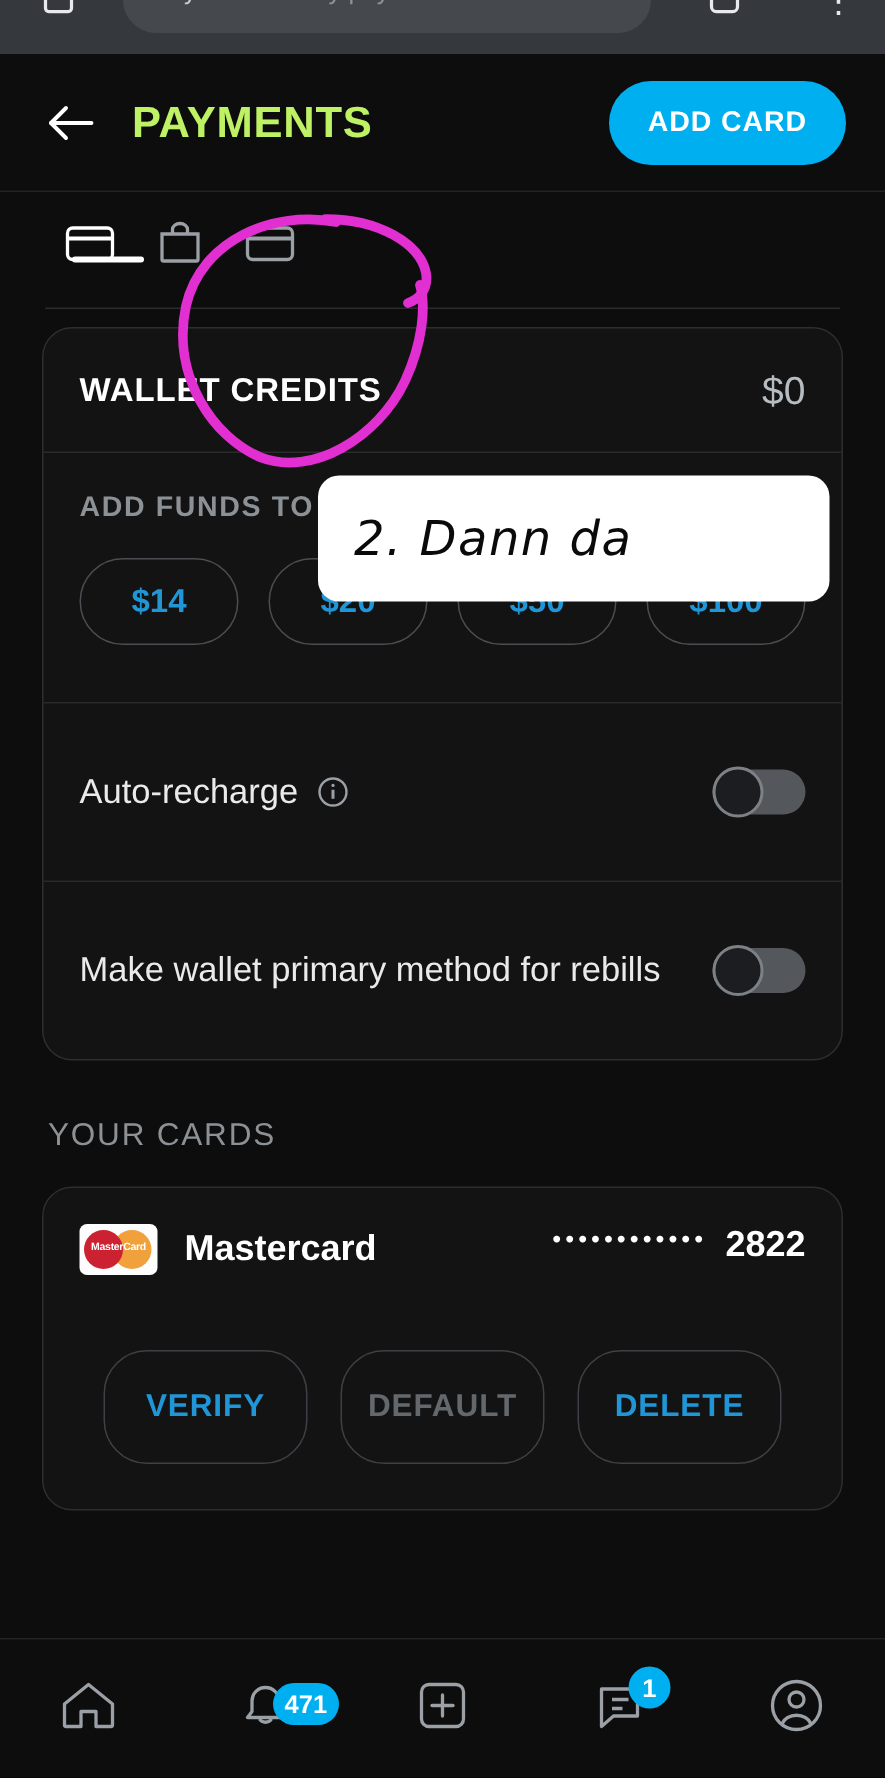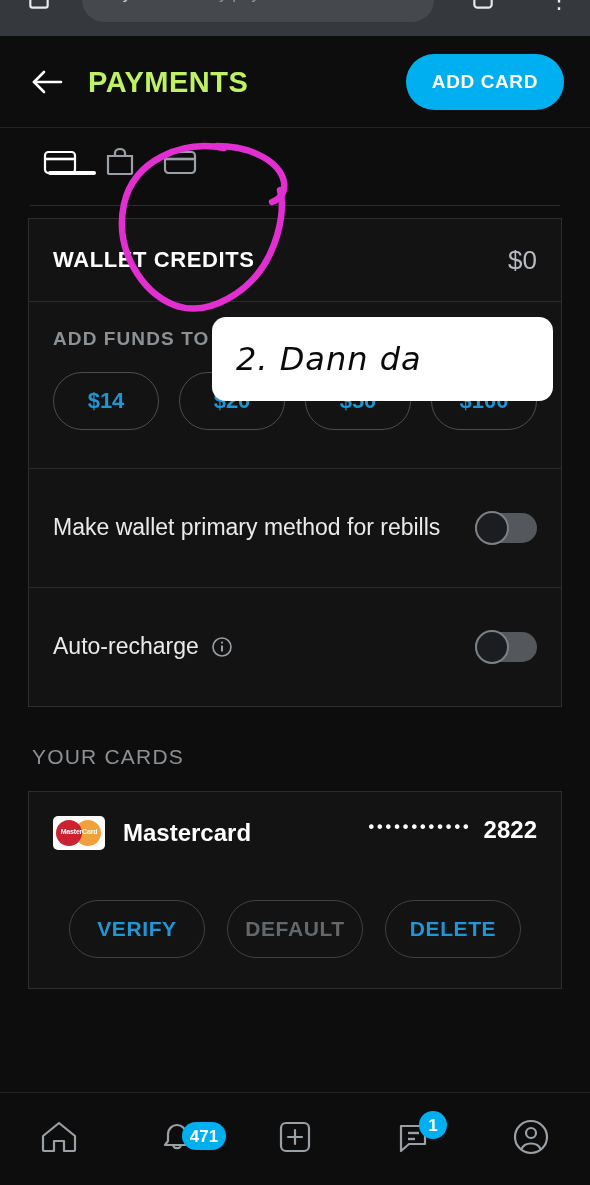--- a/index.html
+++ b/index.html
@@ -129,21 +129,21 @@
 
   
   .content {
     flex: 1 1 auto;
     position: relative;
     padding: 0 28px;
     box-sizing: border-box;
   }
   .panel {
     border: 1px solid #2e2e2e;
-    border-radius: 0;
+    border-radius: 20px;
     background: #131313;
   }
   .panel-row {
     padding: 0 24px;
   }
   .panel-row + .panel-row { border-top: 1px solid #2a2a2a; }
 
   .wallet-head {
     height: 82px;
     display: flex; align-items: center; justify-content: space-between;
@@ -255,21 +255,21 @@
   .blue-rule {
     position: absolute; left: 22px; right: 22px; bottom: 0;
     height: 3px; background: #1e7fc2;
   }
   .card-actions {
     display: flex; gap: 22px; justify-content: center;
     padding: 28px 40px 30px 40px;
   }
   .action-btn {
     flex: 1 1 0;
-    height: 58px;
+    height: 76px;
     border: 1px solid #3d4146;
     border-radius: 29px;
     display: flex; align-items: center; justify-content: center;
     font-size: 21px; font-weight: 700; letter-spacing: 0.6px;
     background: transparent;
     cursor: pointer;
     font-family: "Liberation Sans", sans-serif;
   }
   .action-blue { color: #2196d6; }
   .action-muted { color: #63686d; }
@@ -399,36 +399,36 @@
       <div class="panel-row addfunds-row">
         <div class="addfunds-label">ADD FUNDS TO</div>
         <div class="amount-chips">
           <button class="chip">$14</button>
           <button class="chip">$20</button>
           <button class="chip">$50</button>
           <button class="chip">$100</button>
         </div>
       </div>
       <div class="panel-row toggle-row">
-        <div class="toggle-label">Make wallet primary method for rebills</div>
-        <div class="switch">
-          <div class="knob"></div>
-        </div>
-      </div>
-      <div class="panel-row toggle-row">
         <div class="toggle-label">
           <span>Auto-recharge</span>
           <span class="info-icon">
             <svg width="22" height="22" viewBox="0 0 22 22" fill="none" stroke="#9aa0a6" stroke-width="1.6">
               <circle cx="11" cy="11" r="9"></circle>
               <line x1="11" y1="9.5" x2="11" y2="15.5" stroke-width="2"></line>
               <circle cx="11" cy="6.6" r="1.1" fill="#9aa0a6" stroke="none"></circle>
             </svg>
           </span>
         </div>
+        <div class="switch">
+          <div class="knob"></div>
+        </div>
+      </div>
+      <div class="panel-row toggle-row">
+        <div class="toggle-label">Make wallet primary method for rebills</div>
         <div class="switch">
           <div class="knob"></div>
         </div>
       </div>
     </div>
 
     <div class="section-label">YOUR CARDS</div>
 
     <div class="panel card-panel">
       <div class="card-top">

